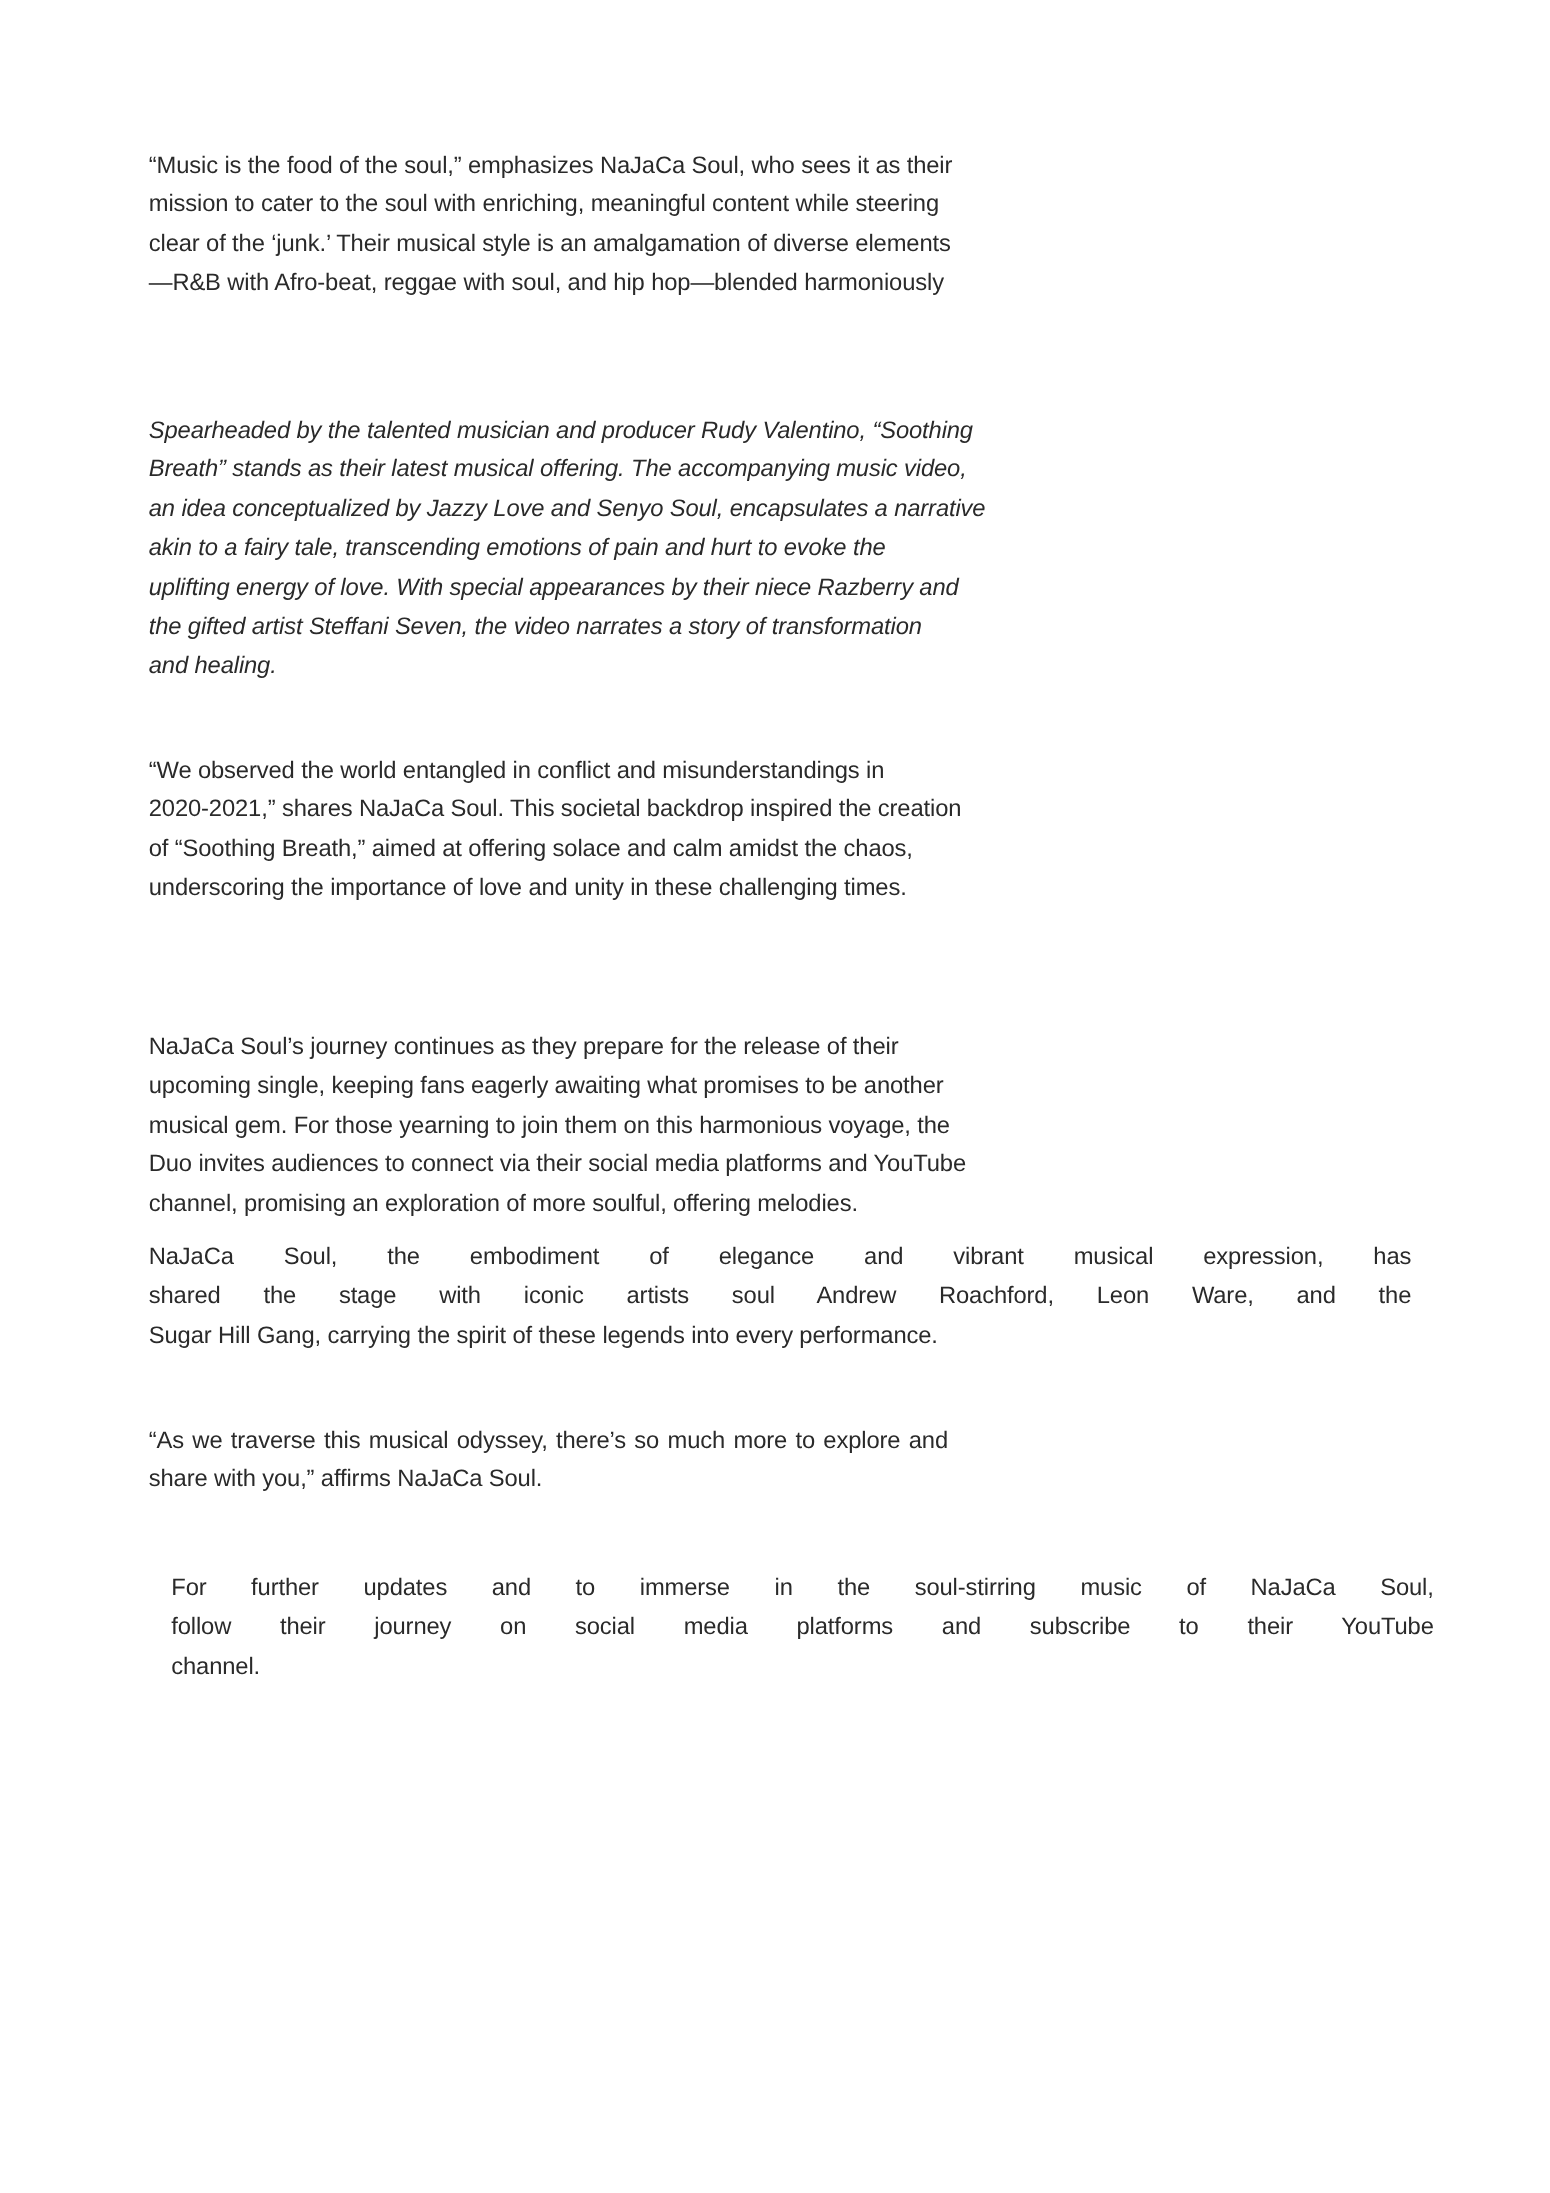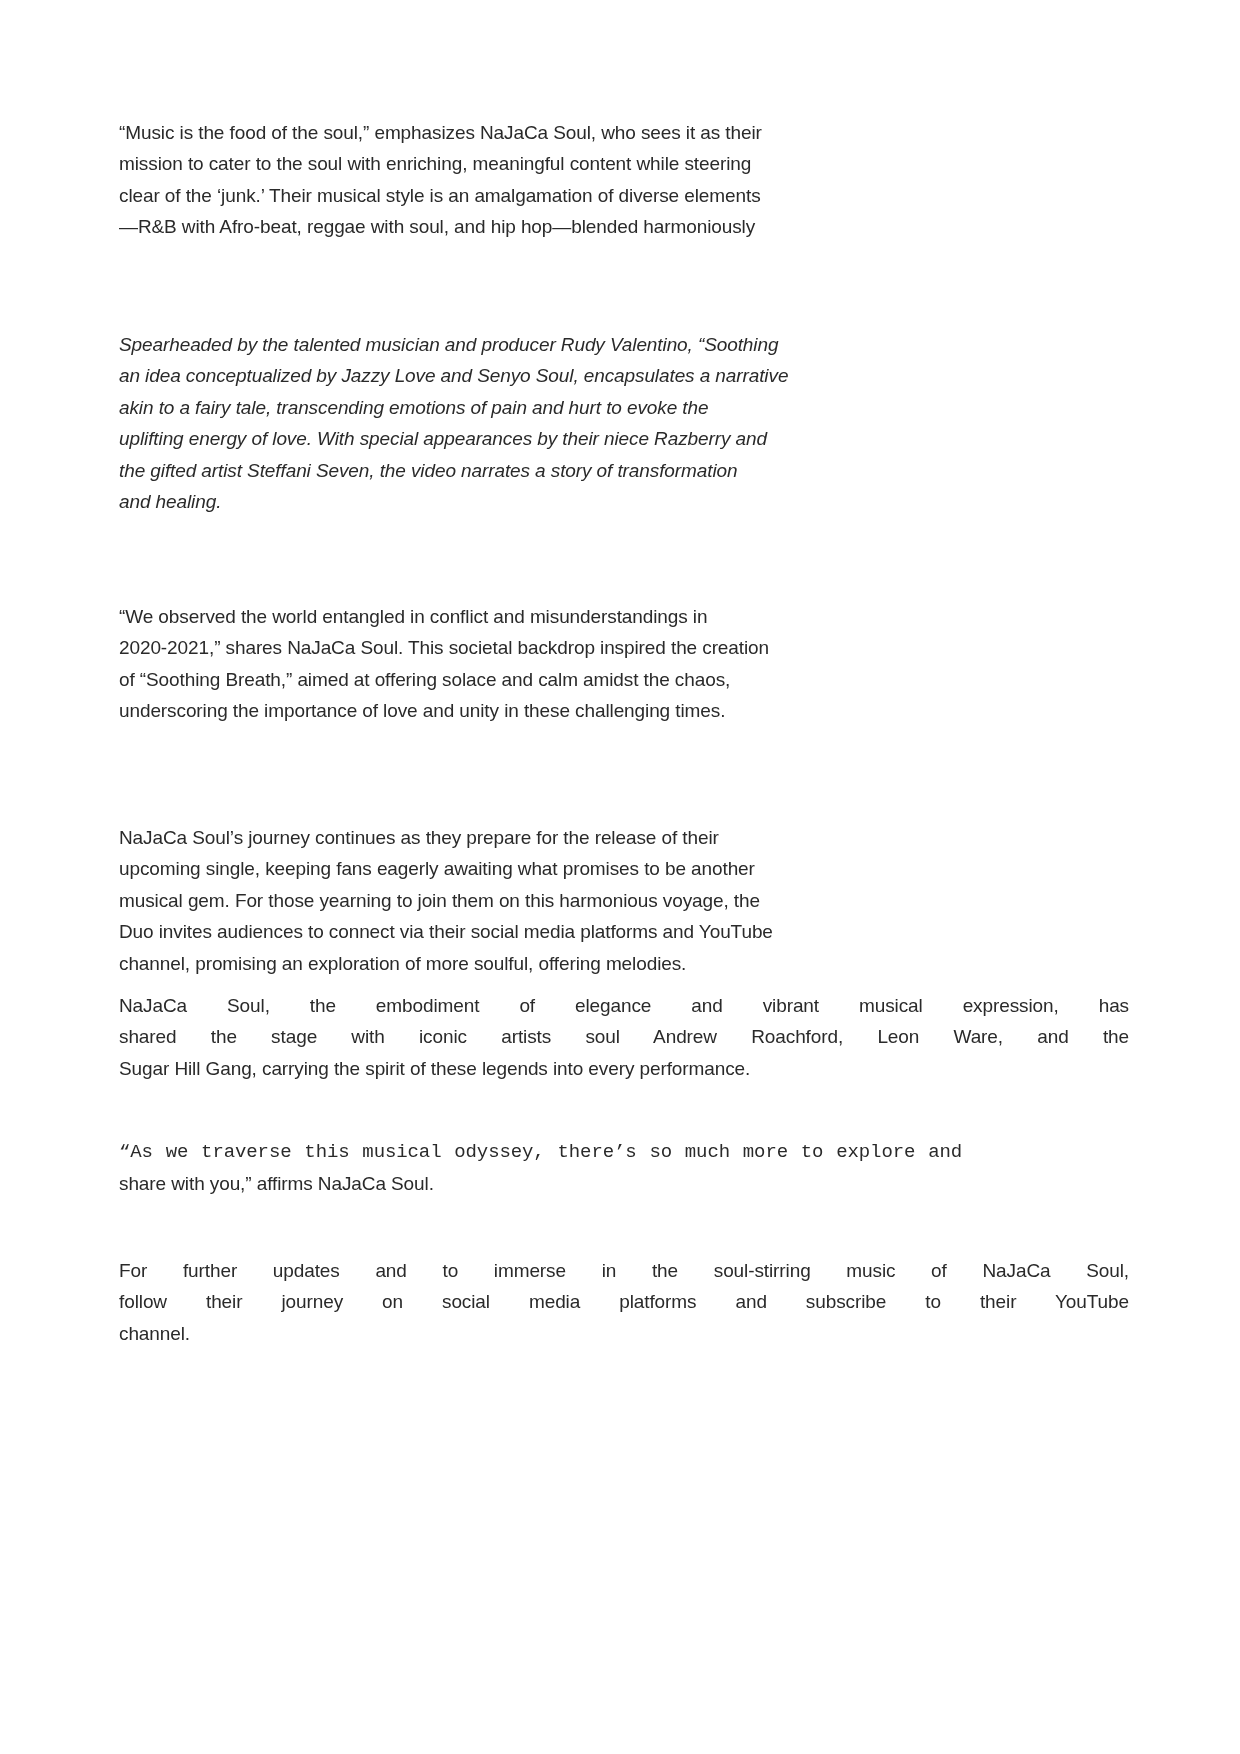--- a/index.html
+++ b/index.html
@@ -39,36 +39,37 @@
       text-align: justify;
       text-align-last: justify;
       white-space: normal;
     }
     #p1 { top: 117px; }
     #p2 { top: 329px; font-style: italic; }
     #p3 { top: 601px; }
     #p4 { top: 782px; margin-top: 40px; }
     #p5 { top: 990px; }
     #p6 { top: 1137px; }
-    #p7 { top: 1255px; }
+    #p7 { top: 1255px; margin-left: 18px; }
   </style>
 </head>
 <body>
 
 <div class="page">
 
   <div class="para" id="p1">
     <span class="line">“Music is the food of the soul,” emphasizes NaJaCa Soul, who sees it as their</span>
     <span class="line">mission to cater to the soul with enriching, meaningful content while steering</span>
     <span class="line">clear of the ‘junk.’ Their musical style is an amalgamation of diverse elements</span>
     <span class="line">—R&amp;B with Afro-beat, reggae with soul, and hip hop—blended harmoniously</span>
   </div>
 
   <div class="para" id="p2">
     <span class="line">Spearheaded by the talented musician and producer Rudy Valentino, “Soothing</span>
+    <span class="line">Breath” stands as their latest musical offering. The accompanying music video,</span>
     <span class="line">an idea conceptualized by Jazzy Love and Senyo Soul, encapsulates a narrative</span>
     <span class="line">akin to a fairy tale, transcending emotions of pain and hurt to evoke the</span>
     <span class="line">uplifting energy of love. With special appearances by their niece Razberry and</span>
     <span class="line">the gifted artist Steffani Seven, the video narrates a story of transformation</span>
     <span class="line">and healing.</span>
   </div>
 
   <div class="para" id="p3">
     <span class="line">“We observed the world entangled in conflict and misunderstandings in</span>
     <span class="line">2020-2021,” shares NaJaCa Soul. This societal backdrop inspired the creation</span>
@@ -84,21 +85,21 @@
     <span class="line">channel, promising an exploration of more soulful, offering melodies.</span>
   </div>
 
   <div class="para justify" id="p5">
     <span class="line full">NaJaCa Soul, the embodiment of elegance and vibrant musical expression, has</span>
     <span class="line full">shared the stage with iconic artists soul Andrew Roachford, Leon Ware, and the</span>
     <span class="line">Sugar Hill Gang, carrying the spirit of these legends into every performance.</span>
   </div>
 
   <div class="para" id="p6">
-    <span class="line" style="word-spacing: 1.5px; font-family: Liberation Mono, monospace;">“As we traverse this musical odyssey, there’s so much more to explore and</span>
+    <span class="line" style="word-spacing: 1.5px;">“As we traverse this musical odyssey, there’s so much more to explore and</span>
     <span class="line">share with you,” affirms NaJaCa Soul.</span>
   </div>
 
   <div class="para justify" id="p7">
     <span class="line full">For further updates and to immerse in the soul-stirring music of NaJaCa Soul,</span>
     <span class="line full">follow their journey on social media platforms and subscribe to their YouTube</span>
     <span class="line">channel.</span>
   </div>
 
 </div>

